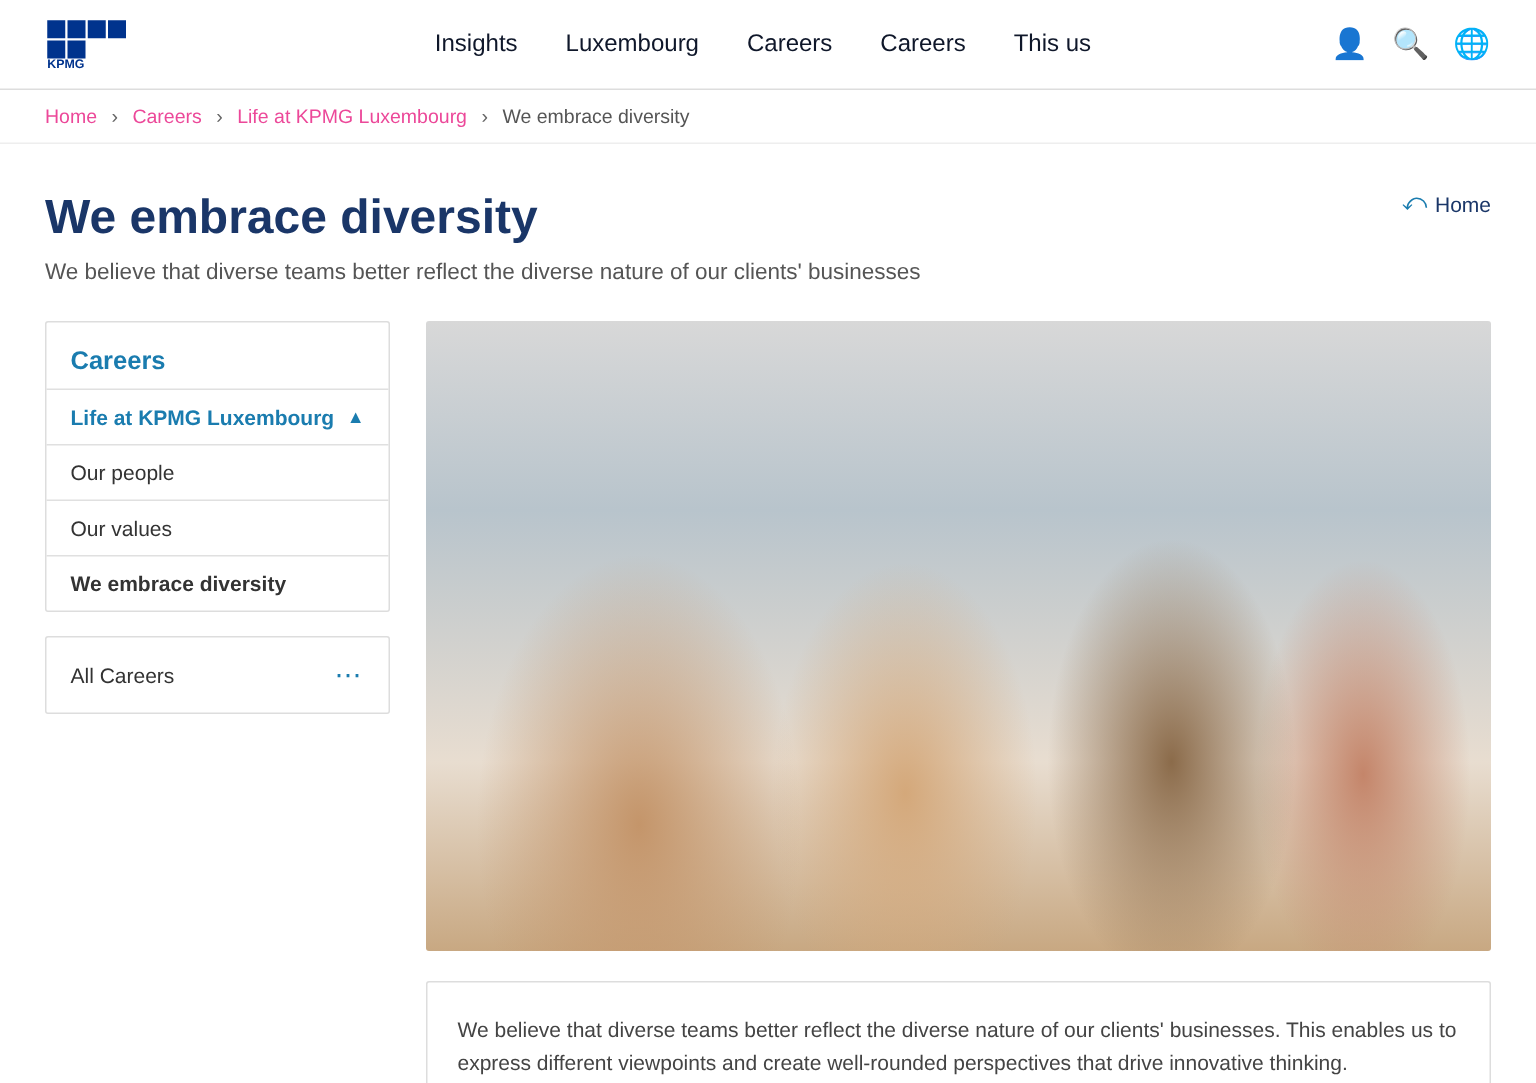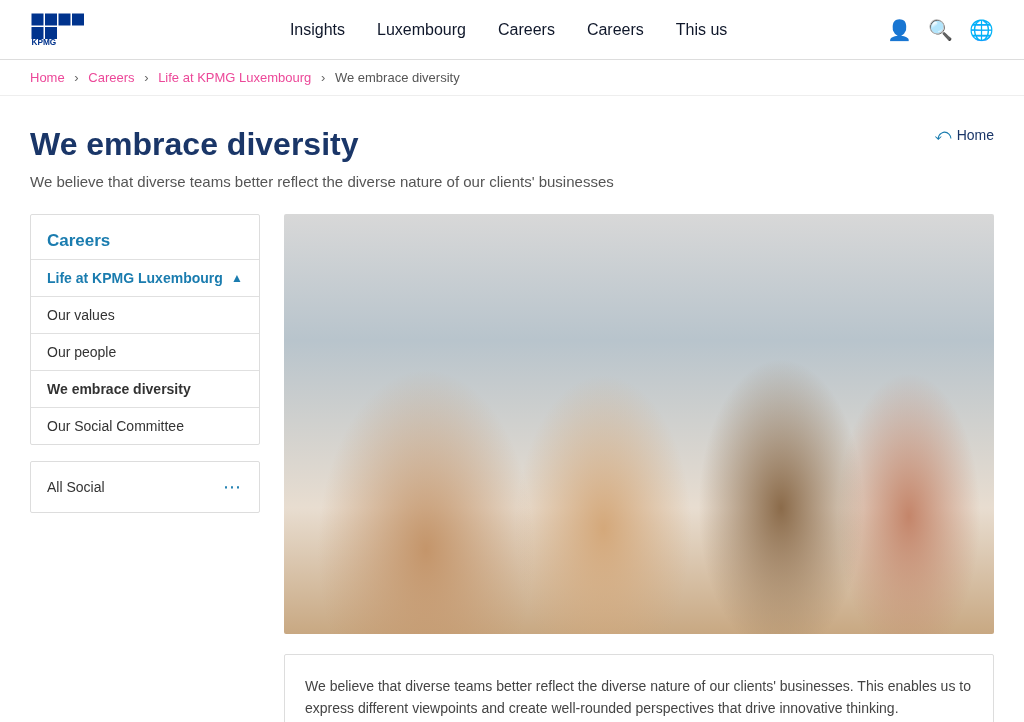--- a/index.html
+++ b/index.html
@@ -257,39 +257,36 @@
     <aside class="sidebar">
       <div class="sidebar-card">
         <div class="sidebar-title">Careers</div>
 
         <div class="sidebar-menu-item parent">
           <span>Life at KPMG Luxembourg</span>
           <span class="chevron-up">▲</span>
         </div>
 
         <div class="sidebar-menu-item">
+          <span>Our people</span>
+        </div>
+
+        <div class="sidebar-menu-item">
           <span>Our values</span>
-        </div>
-
-        <div class="sidebar-menu-item">
-          <span>Our people</span>
         </div>
 
 
         <div class="sidebar-menu-item active">
           <span>We embrace diversity</span>
         </div>
 
-        <div class="sidebar-menu-item">
-          <span>Our Social Committee</span>
-        </div>
       </div>
 
       <div class="sidebar-all-card">
-        <span class="sidebar-all-label">All Social</span>
+        <span class="sidebar-all-label">All Careers</span>
         <span class="dots-icon">⋯</span>
       </div>
     </aside>
 
     <div class="article-area">
       <div class="article-image">
         <div class="photo-bg"></div>
       </div>
       <div class="article-body">
         <p>We believe that diverse teams better reflect the diverse nature of our clients' businesses. This enables us to express different viewpoints and create well-rounded perspectives that drive innovative thinking.</p>

